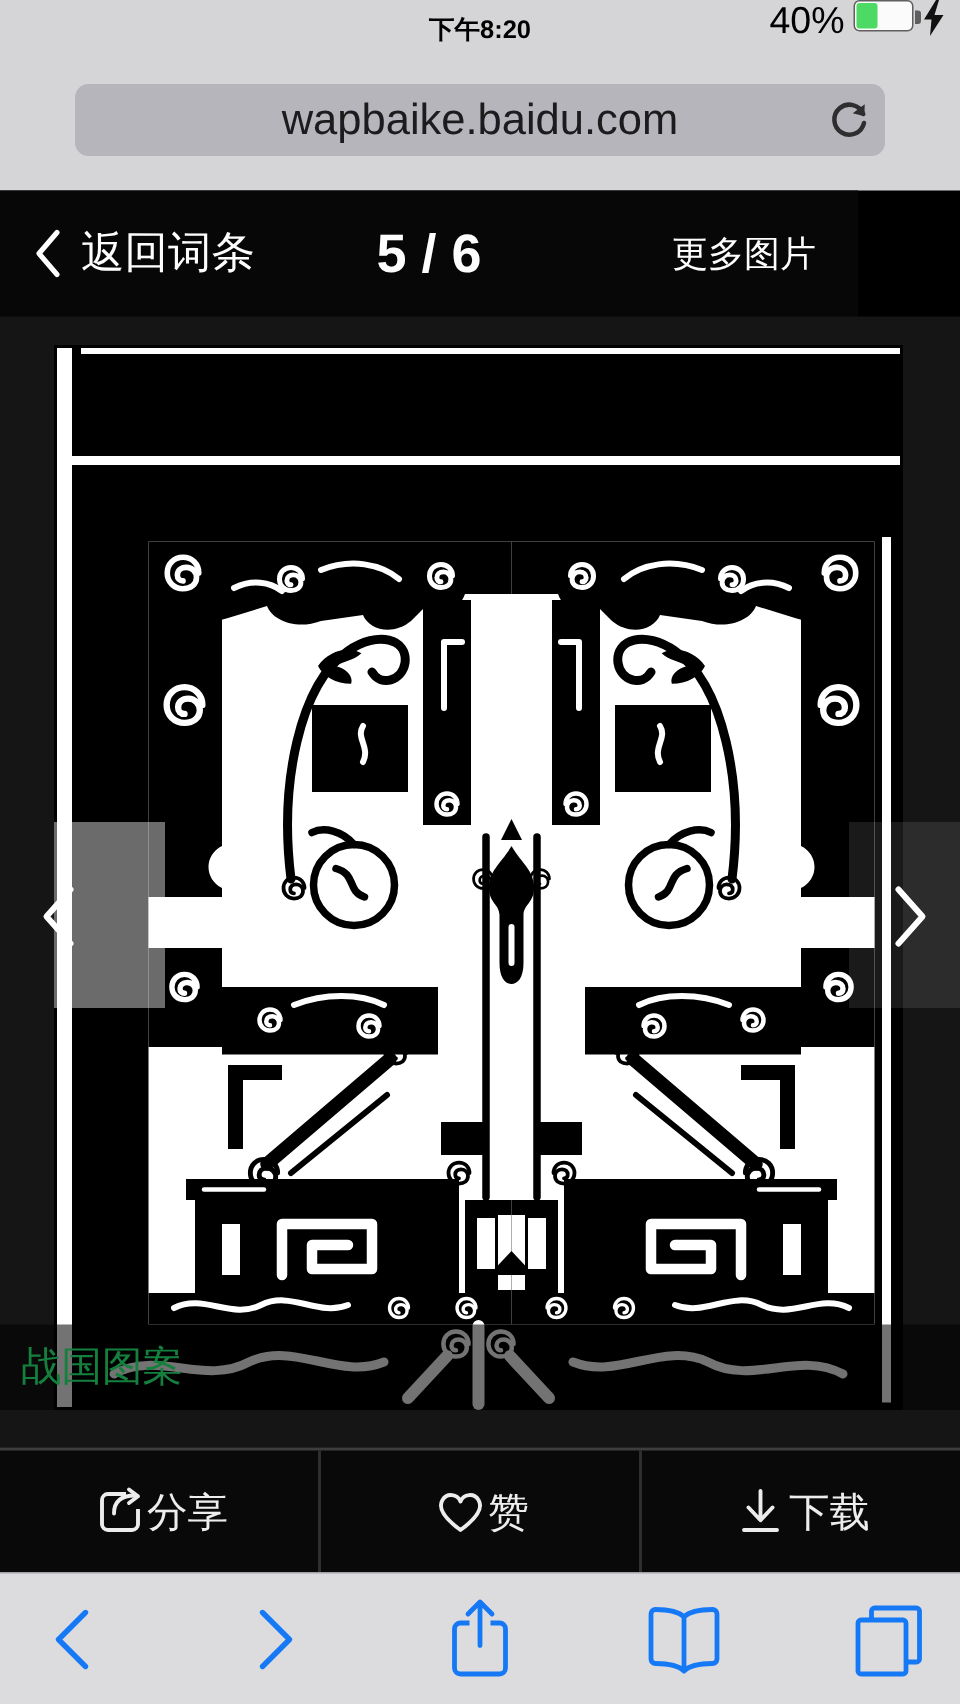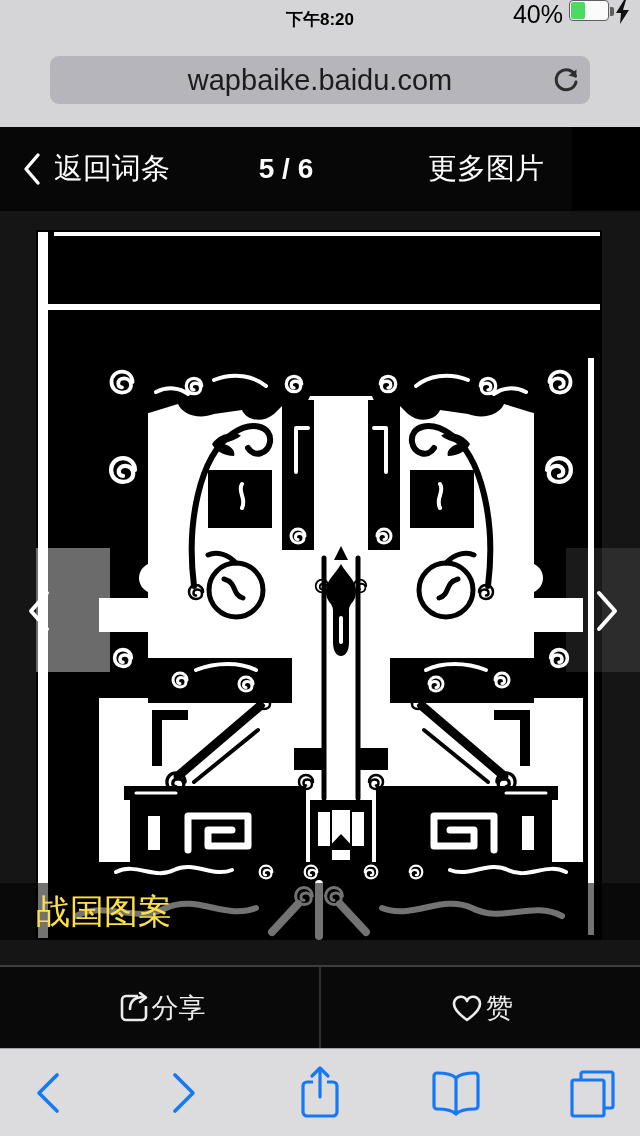--- a/index.html
+++ b/index.html
@@ -30,35 +30,35 @@
             border-radius:9px;}
   .urltext{position:absolute;left:0;right:0;top:0;height:48px;text-align:center;line-height:48px;
            font-size:29px;color:#1c1c1e;}
   .refresh{position:absolute;right:10px;top:10px;width:28px;height:28px;}
 
   
   .ghead{position:absolute;left:0;top:127px;width:572px;height:84px;background:#070707;color:#fff;}
   .gback{position:absolute;left:22px;top:0;height:84px;display:flex;align-items:center;gap:12px;}
   .gback-label{font-size:29px;color:#fdfdfd;}
   .gcount{position:absolute;left:0;right:0;top:0;height:84px;text-align:center;line-height:84px;
-          font-size:28px;font-weight:600;color:#fdfdfd;border-radius:30px;}
+          font-size:36px;font-weight:600;color:#fdfdfd;border-radius:30px;}
   .gmore{position:absolute;right:28px;top:0;height:84px;display:flex;align-items:center;
-         font-size:29px;color:#fdfdfd;}
+         font-size:24px;color:#fdfdfd;}
 
   
   .viewer{position:absolute;left:0;top:211px;width:640px;height:754px;background:#151515;}
   .photo{position:absolute;left:36px;top:19px;width:566px;height:710px;}
   .navstrip-left{position:absolute;left:36px;top:337px;width:74px;height:124px;
                  background:rgba(255,255,255,0.42);}
   .navstrip-right{position:absolute;left:566px;top:337px;width:74px;height:124px;
                   background:rgba(255,255,255,0.10);}
   .chev{position:absolute;top:378px;}
   .chev.left{left:26px;} .chev.right{left:594px;}
   .capbar{position:absolute;left:0;top:672px;width:640px;height:57px;background:rgba(0,0,0,0.55);}
-  .caption{margin-left:36px;line-height:57px;font-size:34px;color:#fde047;}
+  .caption{margin-left:14px;line-height:57px;font-size:27px;color:#15803d;}
 
   
   .actbar{position:absolute;left:0;top:965px;width:640px;height:83px;background:#090909;
           border-top:2px solid #3e3e3e;box-sizing:border-box;display:flex;}
   .act{flex:1;display:flex;align-items:center;justify-content:center;}
   .act + .act{border-left:2px solid #2e2e2e;}
   .act-label{font-size:27px;color:#ededed;}
 
   
   .sfbar{position:absolute;left:0;top:1048px;width:640px;height:88px;background:#dcdcdf;
@@ -238,20 +238,26 @@
         <path d="M26,4 l6,4.5 -6,4.5" fill="none" stroke="#ececec" stroke-width="2.6" stroke-linecap="round" stroke-linejoin="round"></path>
       </svg>
       <span class="act-label">分享</span>
     </div>
     <div class="act">
       <svg width="38" height="38" viewBox="0 0 38 38">
         <path d="M19,31 C8,23 4,16 7,11 C10,6 17,7 19,12 C21,7 28,6 31,11 C34,16 30,23 19,31 Z" fill="none" stroke="#ececec" stroke-width="2.6" stroke-linejoin="round"></path>
       </svg>
       <span class="act-label">赞</span>
     </div>
+    <div class="act">
+      <svg width="38" height="38" viewBox="0 0 38 38">
+        <path d="M19,5 V23 M11,16 l8,8.5 8,-8.5 M8,31 H30" fill="none" stroke="#ececec" stroke-width="2.6" stroke-linecap="round" stroke-linejoin="round"></path>
+      </svg>
+      <span class="act-label">下载</span>
+    </div>
   </div>
 
   <div class="sfbar">
     <div class="sfbtn">
       <svg width="26" height="42" viewBox="0 0 26 42">
         <polyline points="22,3 4,21 22,39" fill="none" stroke="#1579f6" stroke-width="3.6" stroke-linecap="round" stroke-linejoin="round"></polyline>
       </svg>
     </div>
     <div class="sfbtn">
       <svg width="26" height="42" viewBox="0 0 26 42">

